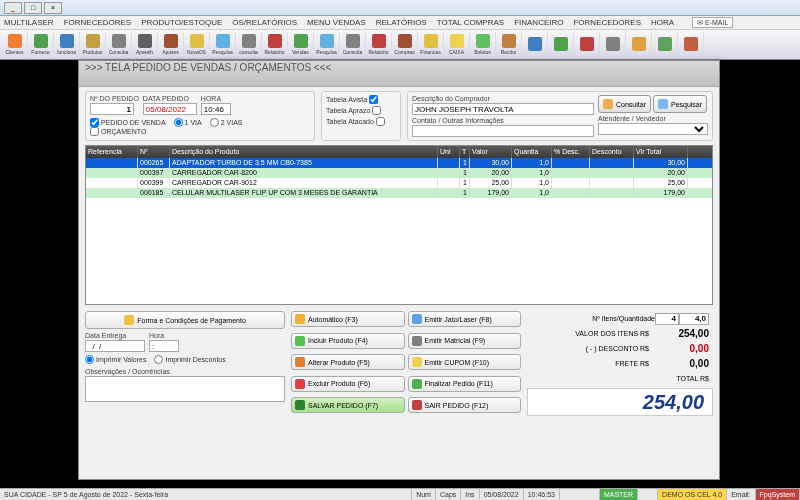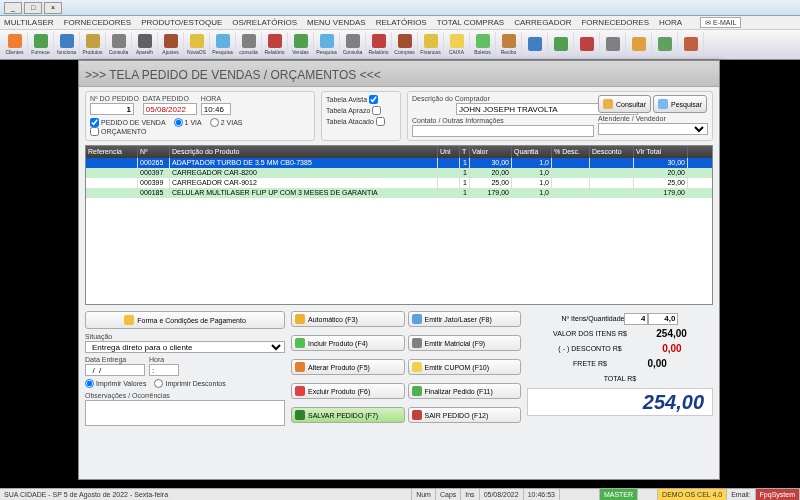--- a/index.html
+++ b/index.html
@@ -9,21 +9,21 @@
 .win-btns { display: flex; gap: 2px; }
 .win-btn { width: 18px; height: 12px; background: #e8e8e8; border: 1px solid #999; font-size: 7px; text-align: center; line-height: 10px; cursor: pointer; }
 .menubar { height: 14px; background: #f0f0f0; display: flex; align-items: center; padding: 0 4px; gap: 10px; font-size: 8px; color: #333; border-bottom: 1px solid #ccc; }
 .menubar span { cursor: pointer; }
 .email-btn { margin-left: 8px; background: #fff; border: 1px solid #aaa; padding: 0 4px; height: 11px; font-size: 7px; display: flex; align-items: center; gap: 2px; }
 .toolbar { height: 30px; background: linear-gradient(#f8f8f8,#d8d8e8); display: flex; align-items: center; padding: 0 2px; border-bottom: 1px solid #888; }
 .tool-item { width: 26px; height: 26px; display: flex; flex-direction: column; align-items: center; justify-content: center; cursor: pointer; font-size: 5px; color: #333; border-right: 1px solid #ddd; }
 .tool-icon { width: 14px; height: 14px; border-radius: 2px; margin-bottom: 1px; }
 .workspace { position: relative; height: 428px; background: #000; }
 .dialog { position: absolute; left: 78px; top: 0; width: 642px; height: 420px; background: #eef0f2; border: 1px solid #888; box-shadow: 2px 2px 6px rgba(0,0,0,0.5); }
-.dialog-title { height: 26px; background: linear-gradient(#d8d8d8,#c0c0c0); font-size: 12px; color: #555; padding: 7px 6px; line-height: 14px; border-bottom: 1px solid #aaa; }
+.dialog-title { height: 26px; background: linear-gradient(#d8d8d8,#c0c0c0); font-size: 10px; color: #555; padding: 0 6px; line-height: 14px; border-bottom: 1px solid #aaa; }
 .dialog-body { padding: 4px 6px; }
 .top-panel { display: flex; gap: 6px; margin-bottom: 4px; }
 .group { background: #f4f4f4; border: 1px solid #ccc; border-radius: 3px; padding: 3px 4px; }
 .lbl { font-size: 7px; color: #444; display: block; margin-bottom: 1px; }
 .inp { border: 1px solid #aaa; background: #fff; height: 12px; font-size: 8px; padding: 0 2px; }
 .chk { display: flex; align-items: center; gap: 2px; font-size: 7px; color: #333; }
 .chk input { width: 9px; height: 9px; }
 .btn { background: linear-gradient(#fefefe,#e0e0e0); border: 1px solid #999; border-radius: 3px; height: 18px; font-size: 7px; display: flex; align-items: center; padding: 0 4px; gap: 3px; cursor: pointer; }
 .btn-icon { width: 10px; height: 10px; border-radius: 2px; }
 .grid-wrap { border: 1px solid #888; background: #fff; height: 160px; margin-bottom: 6px; overflow: hidden; }
@@ -34,21 +34,21 @@
 .row-sel { background: #0a5dd6; color: #fff; }
 .row-alt { background: #c6efce; }
 .bottom-panel { display: flex; gap: 6px; }
 .left-col { width: 200px; }
 .mid-col { width: 230px; display: grid; grid-template-columns: 1fr 1fr; gap: 3px; }
 .right-col { flex: 1; }
 .action-btn { background: linear-gradient(#fdfdfd,#e8e8e8); border: 1px solid #aaa; border-radius: 3px; height: 16px; font-size: 7px; display: flex; align-items: center; padding: 0 3px; gap: 3px; cursor: pointer; }
 .action-btn.green { background: linear-gradient(#d4f0c4,#a8e088); }
 .action-icon { width: 10px; height: 10px; border-radius: 2px; flex-shrink: 0; }
 .totals { }
-.total-row { display: flex; justify-content: center; align-items: center; height: 15px; font-size: 7px; padding: 0 4px; }
+.total-row { display: flex; justify-content: flex-end; align-items: center; height: 15px; font-size: 7px; padding: 0 4px; }
 .total-val { font-weight: bold; text-align: right; width: 60px; }
 .total-big { background: #fff; border: 1px solid #ccc; height: 28px; display: flex; align-items: center; justify-content: flex-end; padding: 0 8px; font-size: 20px; font-weight: bold; color: #1a3a8a; font-style: italic; margin-top: 2px; }
 .obs { margin-top: 4px; }
 .obs textarea { width: 100%; height: 26px; border: 1px solid #aaa; font-size: 7px; resize: none; }
 .statusbar { position: absolute; bottom: 0; left: 0; right: 0; height: 12px; background: #e8e8e8; display: flex; align-items: center; font-size: 7px; color: #333; border-top: 1px solid #aaa; }
 .sb-cell { padding: 0 4px; border-right: 1px solid #bbb; height: 100%; display: flex; align-items: center; }
 .sb-green { background: #4caf50; color: #fff; }
 .sb-yellow { background: #ffd54f; }
 </style>
 </head>
@@ -63,21 +63,21 @@
 </div>
 
 <div class="menubar">
   <span>MULTILASER</span>
   <span>FORNECEDORES</span>
   <span>PRODUTO/ESTOQUE</span>
   <span>OS/RELATÓRIOS</span>
   <span>MENU VENDAS</span>
   <span>RELATÓRIOS</span>
   <span>TOTAL COMPRAS</span>
-  <span>CARREGADOR</span>
+  <span>FINANCEIRO</span>
   <span>FORNECEDORES</span>
   <span>HORA</span>
   <div class="email-btn">
       <span>✉</span>
       <span>E-MAIL</span>
     </div>
 </div>
 
 <div class="toolbar" id="tb">
     <div class="tool-item">
@@ -237,21 +237,21 @@
             </label>
           <label class="chk" style="margin-top:2px">
               <span>Tabela Atacado</span>
               <input type="checkbox" style="">
             </label>
         </div>
         <div class="group" style="flex:1">
           <div style="display:flex;gap:4px">
             <div style="flex:1">
               <span class="lbl">Descrição do Comprador</span>
-              <input class="inp" style="width: 100%; margin-left: 44px;" value="JOHN JOSEPH TRAVOLTA">
+              <input class="inp" style="width: 100%;" value="JOHN JOSEPH TRAVOLTA">
               <span class="lbl" style="margin-top:2px">Contato / Outras Informações</span>
               <input class="inp" style="width: 100%;">
             </div>
             <div style="width:110px">
               <div style="display:flex;gap:2px">
                 <div class="btn">
                     <div class="btn-icon" style="background:#e8b050"></div>
                     <span>Consultar</span>
                   </div>
                 <div class="btn">
@@ -330,21 +330,20 @@
             </div>
           </div>
       </div>
 
       <div class="bottom-panel">
         <div class="left-col">
           <div class="action-btn" style="height:18px;justify-content:center">
               <div class="action-icon" style="background:#f0c040"></div>
               <span>Forma e Condições de Pagamento</span>
             </div>
-          <div style="margin-top:4px"><span class="lbl">Situação</span><select class="inp" style="width:100%"><option>Entrega direto para o cliente</option></select></div>
           <div style="display:flex;gap:4px;margin-top:3px">
             <div><span class="lbl">Data Entrega</span><input class="inp" style="width: 60px;" value="  /  /    "></div>
             <div><span class="lbl">Hora</span><input class="inp" style="width: 30px;" value=":"></div>
           </div>
           <div style="display:flex;gap:8px;margin-top:3px">
             <label class="chk">
                 <input type="radio" name="imp" checked="" style="">
                 <span>Imprimir Valores</span>
               </label>
             <label class="chk">

